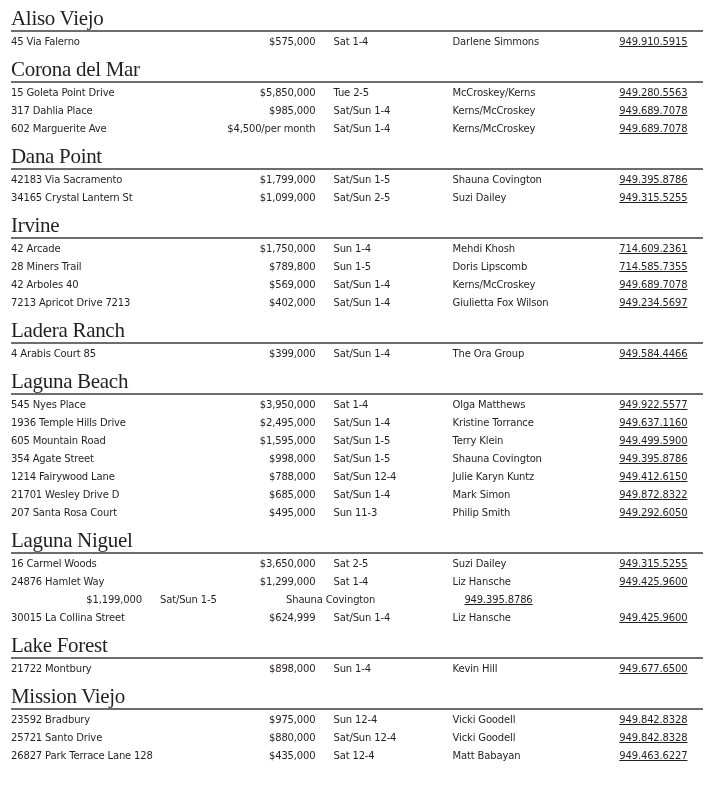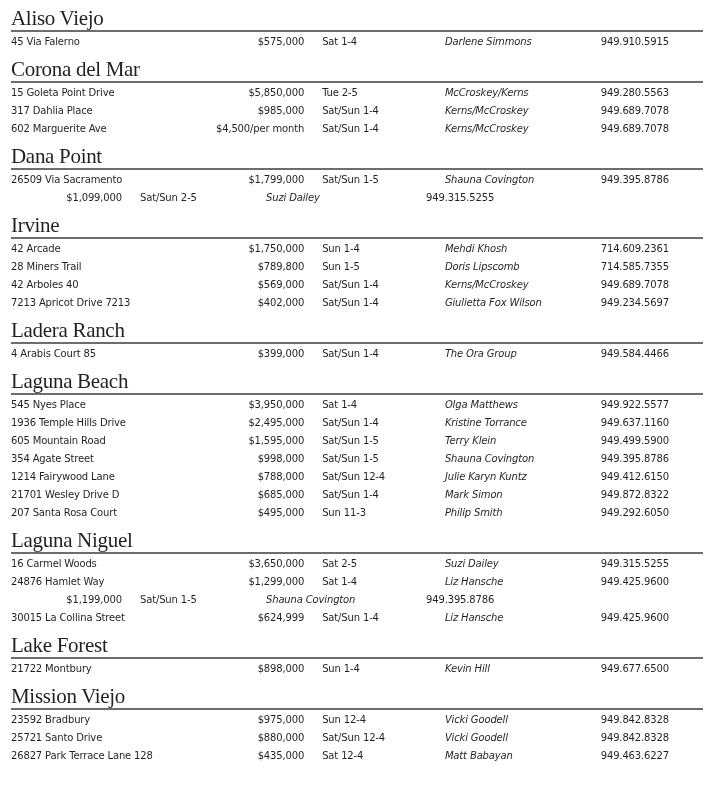--- a/index.html
+++ b/index.html
@@ -40,24 +40,24 @@
     }
     .row {
       display: flex;
       font-size: 10px;
       line-height: 18px;
       height: 18px;
       white-space: nowrap;
       letter-spacing: -0.15px;
     }
     .c-addr { width: 190px; }
-    .c-price { width: 111px; text-align: right; }
+    .c-price { width: 111px; text-align: right; margin-left: 20px; }
     .c-time { width: 126px; padding-left: 18px; box-sizing: content-box; }
-    .c-agent { width: 160px; font-style: italic; }
-    .c-phone { width: 105px; text-align: left; }
+    .c-agent { width: 160px; }
+    .c-phone { width: 105px; text-align: center; text-decoration: underline; }
   </style>
 </head>
 <body>
 
 <div id="listings">
     <section class="city">
     <h2 class="city-title">Aliso Viejo</h2>
     <div class="rule"></div>
     <div class="rows">
         <div class="row">
@@ -94,27 +94,28 @@
     <span class="c-agent">Kerns/McCroskey</span>
     <span class="c-phone">949.689.7078</span>
   </div>
       </div>
   </section>
     <section class="city">
     <h2 class="city-title">Dana Point</h2>
     <div class="rule"></div>
     <div class="rows">
         <div class="row">
-    <span class="c-addr">26509 Via Sacramento</span>
+    <span class="c-addr">42183 Via Sacramento</span>
     <span class="c-price">$1,799,000</span>
     <span class="c-time">Sat/Sun 1-5</span>
     <span class="c-agent">Shauna Covington</span>
     <span class="c-phone">949.395.8786</span>
   </div>
         <div class="row">
+    <span class="c-addr">34165 Crystal Lantern St</span>
     <span class="c-price">$1,099,000</span>
     <span class="c-time">Sat/Sun 2-5</span>
     <span class="c-agent">Suzi Dailey</span>
     <span class="c-phone">949.315.5255</span>
   </div>
       </div>
   </section>
     <section class="city">
     <h2 class="city-title">Irvine</h2>
     <div class="rule"></div>

